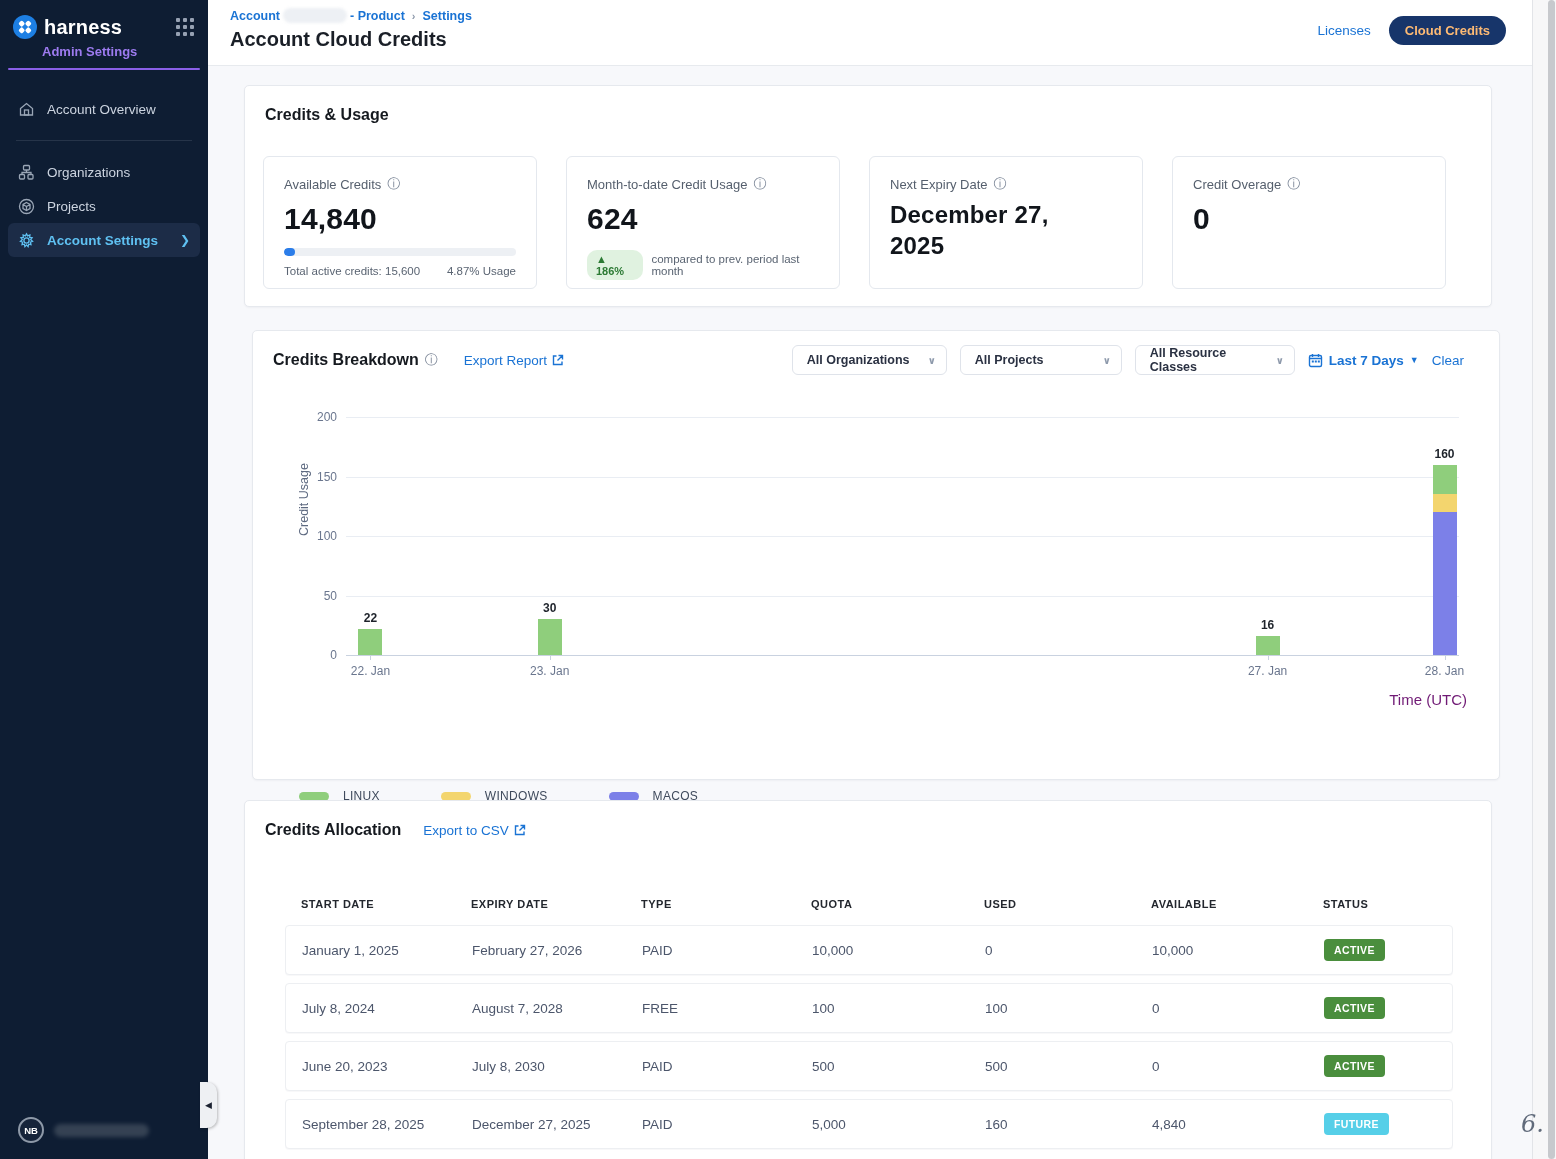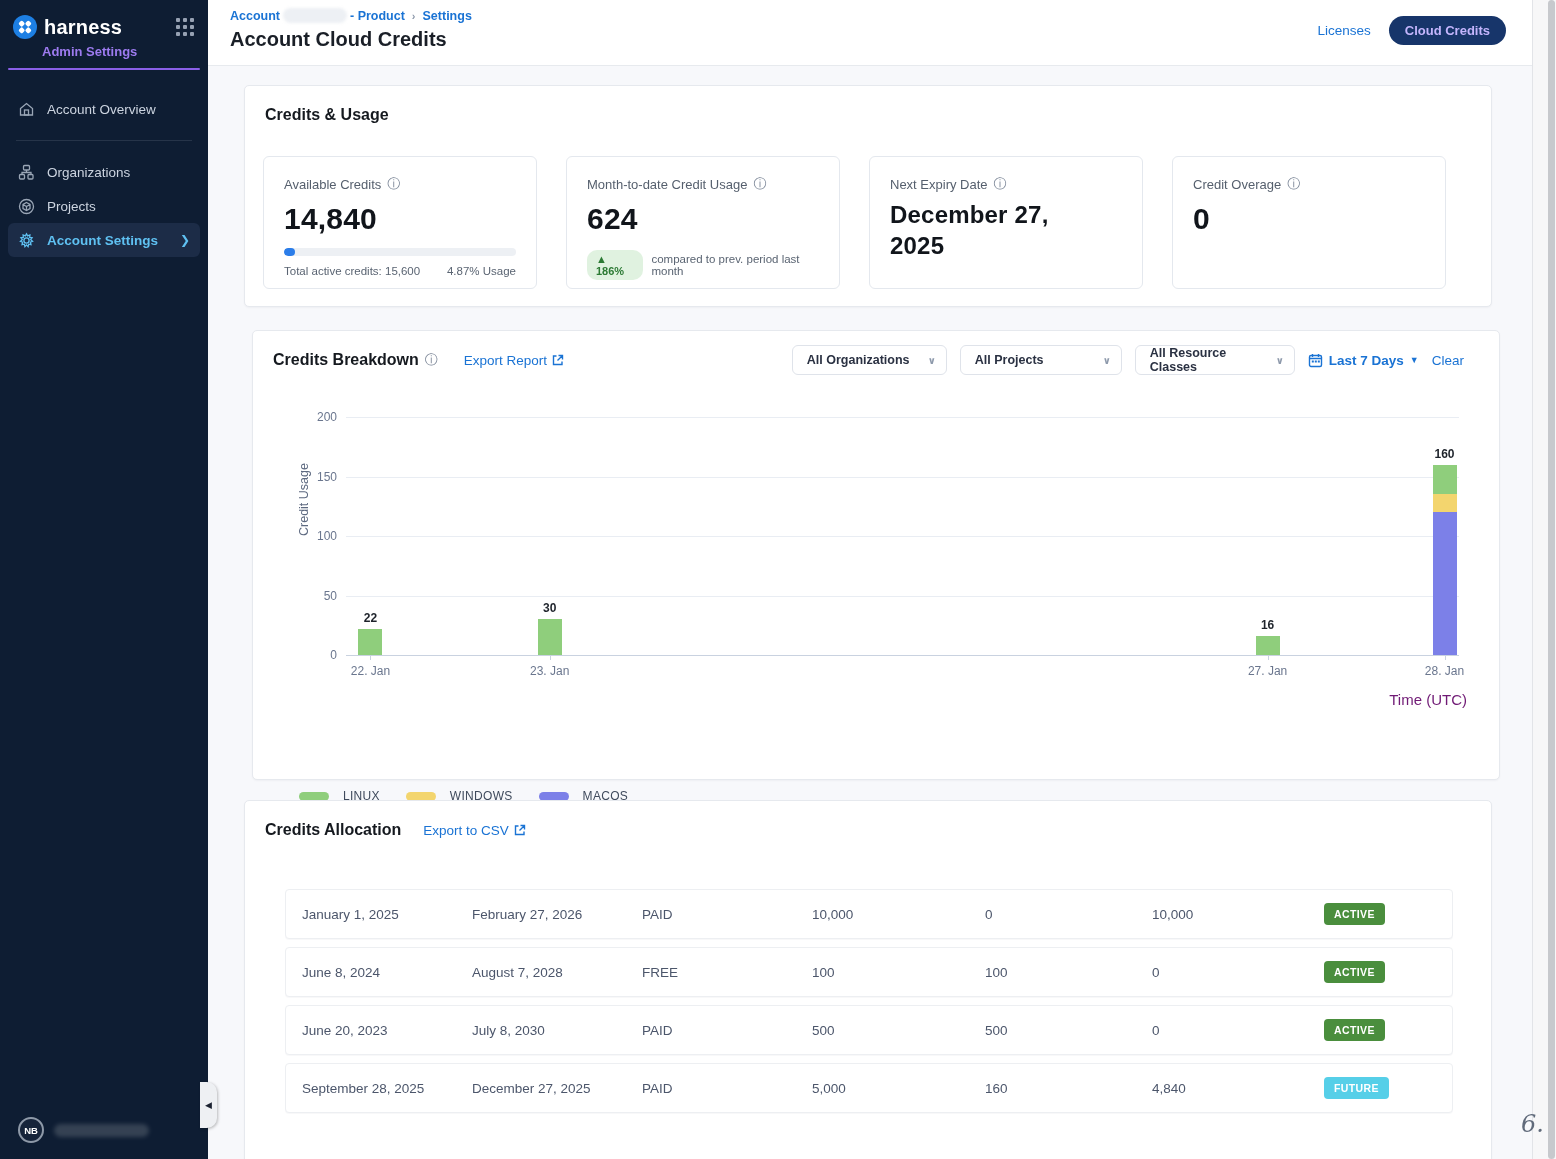--- a/index.html
+++ b/index.html
@@ -32,21 +32,21 @@
                   font-size:9px; color:#1b2230; cursor:pointer; box-shadow:1px 1px 3px rgba(0,0,0,.25); }
 
   
   #main-header { position:absolute; left:208px; top:0; width:1348px; height:66px; background:#fff; border-bottom:1px solid #e7eaee; }
   .crumbs { position:absolute; left:22px; top:8px; font-size:12.5px; font-weight:bold; color:#1a73d4; display:flex; align-items:center; }
   .crumb-blob { width:64px; height:15px; border-radius:8px; background:#edf0f4; filter:blur(1.5px); display:inline-block; margin:0 3px; }
   .crumb-sep { color:#8d99ab; margin:0 7px; font-size:11px; }
   .page-title { position:absolute; left:22px; top:28px; font-size:20px; font-weight:bold; color:#1a1f27; }
   .header-right { position:absolute; right:50px; top:16px; display:flex; align-items:center; gap:18px; }
   .link-blue { color:#1a73d4; font-size:13.5px; font-weight:normal; cursor:pointer; text-decoration:none; }
-  .pill-btn { background:#17356a; color:#c4b5fd; font-size:13px; font-weight:bold; border:none; border-radius:15px;
+  .pill-btn { background:#17356a; color:#fdba74; font-size:13px; font-weight:bold; border:none; border-radius:15px;
               padding:7px 16px; cursor:pointer; }
 
   
   .card { position:absolute; background:#fff; border:1px solid #e6e9ee; border-radius:5px; box-shadow:0 1px 2px rgba(20,30,50,.04); }
   #card-usage { left:244px; top:85px; width:1248px; height:222px; }
   #card-breakdown { left:252px; top:330px; width:1248px; height:450px; }
   #card-alloc { left:244px; top:800px; width:1248px; height:400px; }
   .section-title { font-size:16px; font-weight:bold; color:#15191f; }
   .info-i { color:#7a8596; font-size:13px; margin-left:6px; cursor:pointer; font-style:normal; }
 
@@ -78,21 +78,21 @@
   .gridline { position:absolute; left:0; width:100%; height:1px; background:#e9edf3; }
   .gridline.zero { background:#c9d2e0; }
   .ytick { position:absolute; right:100%; margin-right:9px; transform:translateY(-50%); font-size:12px; color:#6a768e; white-space:nowrap; }
   .ylab { position:absolute; left:44px; top:135px; transform:rotate(-90deg); transform-origin:left top; font-size:12.5px; color:#5d6980; }
   .bar { position:absolute; width:24px; }
   .bar-seg { position:absolute; left:0; width:100%; }
   .bar-label { position:absolute; transform:translateX(-50%); font-size:12px; font-weight:bold; color:#1e232b; }
   .xtick-mark { position:absolute; width:1px; height:5px; background:#c9d2e0; top:238px; }
   .xtick-label { position:absolute; top:247px; transform:translateX(-50%); font-size:12px; color:#6a768e; white-space:nowrap; }
   .time-label { position:absolute; right:32px; top:290px; font-size:15px; color:#701a75; }
-  #legend { position:absolute; left:46px; top:388px; display:flex; align-items:center; gap:26px; }
+  #legend { position:absolute; left:46px; top:388px; display:flex; align-items:center; gap:61px; }
   .leg-item { display:flex; align-items:center; gap:14px; cursor:pointer; }
   .leg-pill { width:30px; height:9px; border-radius:5px; }
   .leg-text { font-size:12px; color:#3f4a5c; letter-spacing:.3px; }
 
   
   .alloc-head { position:absolute; left:20px; top:20px; display:flex; align-items:center; gap:22px; }
   #alloc-table { position:absolute; left:40px; top:88px; width:1168px; }
   .t-row { display:grid; grid-template-columns:170px 170px 170px 173px 167px 172px 1fr; align-items:center; }
   .t-head { height:30px; margin-bottom:6px; }
   .t-head .t-cell { font-size:11px; font-weight:bold; color:#23272e; letter-spacing:.5px; }
@@ -354,32 +354,41 @@
     <div class="alloc-head">
       <span class="section-title">Credits Allocation</span>
       <span class="link-blue" style="display:flex;align-items:center;gap:5px;">
         <span>Export to CSV</span>
         <svg width="12" height="12" viewBox="0 0 12 12" fill="none" stroke="#1a73d4" stroke-width="1.4">
           <path d="M4.5 2 H1.5 V10.5 H10 V7.5 M6.5 1.5 H10.5 V5.5 M10.5 1.5 L5.5 6.5"></path>
         </svg>
       </span>
     </div>
     <div id="alloc-table">
+      <div class="t-row t-head" id="alloc-headrow">
+          <div class="t-cell">START DATE</div>
+          <div class="t-cell">EXPIRY DATE</div>
+          <div class="t-cell">TYPE</div>
+          <div class="t-cell">QUOTA</div>
+          <div class="t-cell">USED</div>
+          <div class="t-cell">AVAILABLE</div>
+          <div class="t-cell">STATUS</div>
+        </div>
       <div id="alloc-rows">
           <div class="t-row data-row">
             <div class="t-cell">January 1, 2025</div>
             <div class="t-cell">February 27, 2026</div>
             <div class="t-cell">PAID</div>
             <div class="t-cell">10,000</div>
             <div class="t-cell">0</div>
             <div class="t-cell">10,000</div>
             <div class="t-cell"><span class="status-badge" style="background: rgb(74, 142, 61);">ACTIVE</span></div>
           </div>
           <div class="t-row data-row">
-            <div class="t-cell">June 8, 2024</div>
+            <div class="t-cell">July 8, 2024</div>
             <div class="t-cell">August 7, 2028</div>
             <div class="t-cell">FREE</div>
             <div class="t-cell">100</div>
             <div class="t-cell">100</div>
             <div class="t-cell">0</div>
             <div class="t-cell"><span class="status-badge" style="background: rgb(74, 142, 61);">ACTIVE</span></div>
           </div>
           <div class="t-row data-row">
             <div class="t-cell">June 20, 2023</div>
             <div class="t-cell">July 8, 2030</div>

